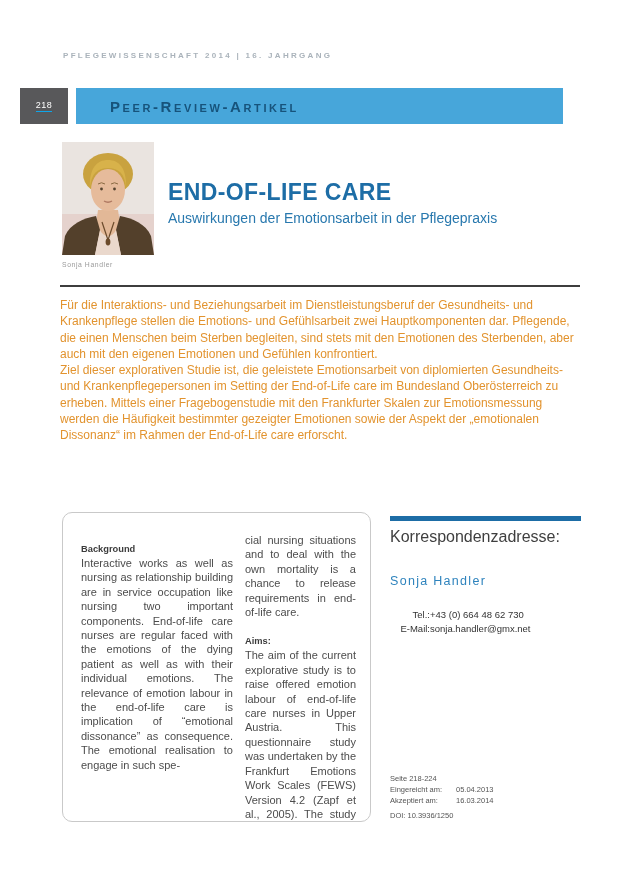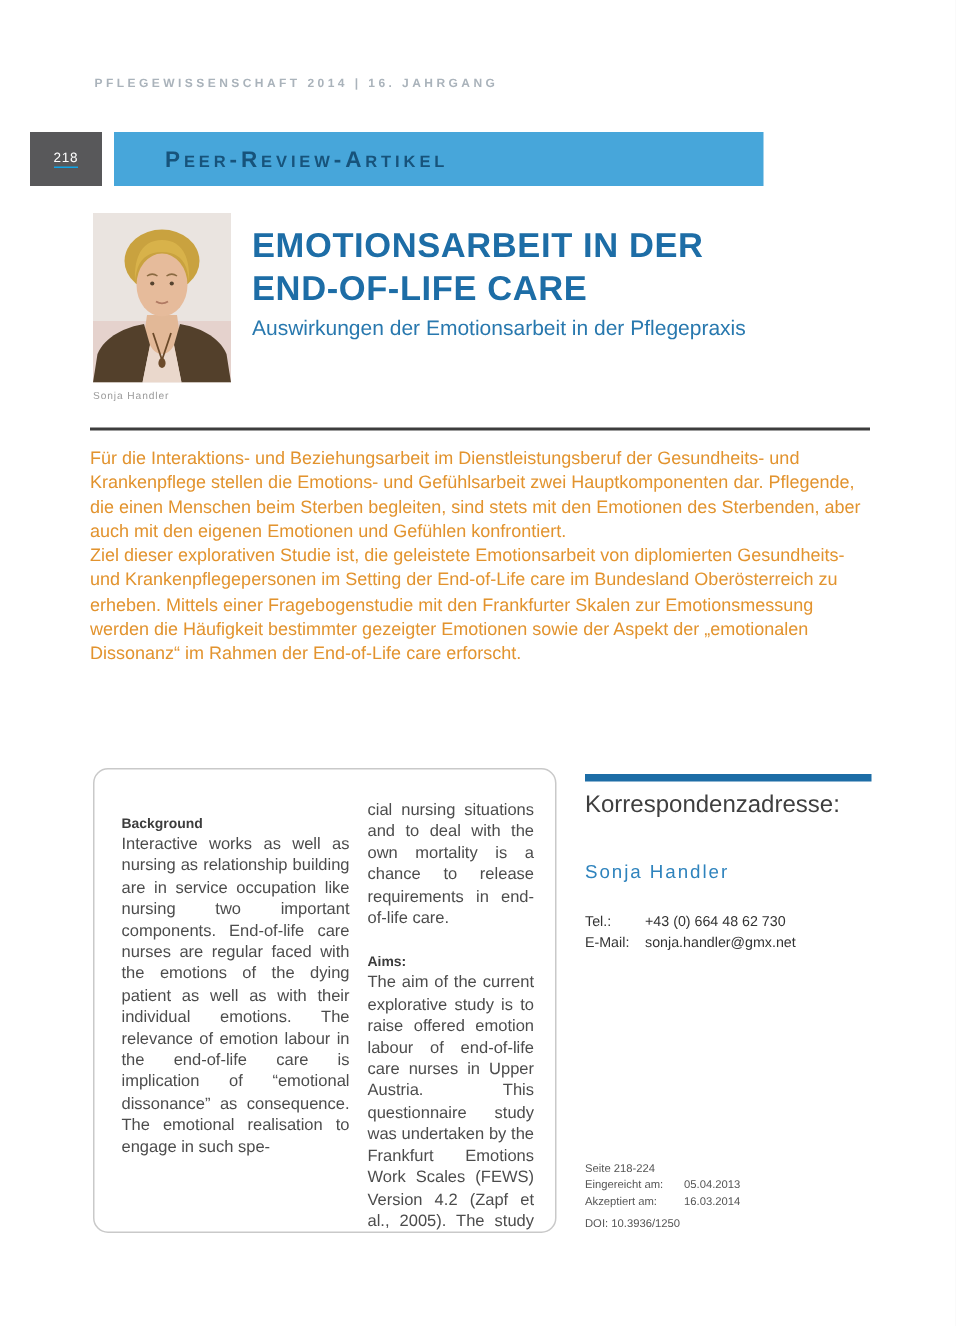--- a/index.html
+++ b/index.html
@@ -14,21 +14,21 @@
     white-space:nowrap;
   }
   .pagenum-box{
     position:absolute;left:20px;top:88px;width:48px;height:36px;
     background:#58585a;color:#fff;display:flex;align-items:center;justify-content:center;
   }
   .pagenum-box span{
     font-size:9px;letter-spacing:.5px;border-bottom:1px solid #0ea5e9;padding-bottom:1px;
   }
   .banner{
-    position:absolute;left:76px;top:88px;width:433px;height:36px;
+    position:absolute;left:76px;top:88px;width:487px;height:36px;
     background:#47a6da;display:flex;align-items:center;
     padding-left:34px;box-sizing:border-box;
   }
   .banner-text{
     font-variant:small-caps;font-weight:700;font-size:15px;
     letter-spacing:2.6px;color:#17537b;
   }
   .photo{position:absolute;left:62px;top:142px;width:92px;height:113px;}
   .photo-caption{
     position:absolute;left:62px;top:261px;
@@ -57,21 +57,21 @@
   .en-col2{flex:1;min-width:0;}
   .en-heading div{font-size:11.5px;line-height:22px;color:#2e83bd;}
   .en-label{font-size:9.3px;font-weight:700;color:#3c3c3c;margin-top:11px;}
   .en-text{font-size:11px;line-height:14.4px;color:#4c4c4c;text-align:justify;margin:2px 0 0 0;}
   .en-col2 .first{margin-top:0;}
   .en-col2 .en-label{margin-top:17px;}
   .contact{position:absolute;left:390px;top:516px;width:191px;}
   .contact-bar{width:100%;height:5px;background:#1d6da6;}
   .contact-label{margin-top:7px;font-size:16px;color:#3f3f3f;}
   .contact-name{margin-top:28px;font-size:12.5px;letter-spacing:1.3px;color:#2e83bd;}
-  .contact-row{display:flex;font-size:9.5px;color:#333;}
+  .contact-row{display:flex;font-size:9.5px;color:#333;text-align:right;}
   .contact-row.tel{margin-top:21px;}
   .contact-row.mail{margin-top:3px;}
   .contact-row .cl{width:40px;flex:none;}
   .email{color:#333;}
   .meta{position:absolute;left:390px;top:773px;font-size:7.5px;color:#555;line-height:11px;}
   .meta-row{display:flex;}
   .meta-row .ml{width:66px;flex:none;}
   .meta-doi{margin-top:4px;}
 </style>
 </head>
@@ -105,21 +105,21 @@
       <path d="M0,113 L3,94 C8,82 22,76 34,74 L38,88 L33,113 Z" fill="#53402b"></path>
       <path d="M92,113 L89,94 C84,82 70,76 58,74 L54,88 L59,113 Z" fill="#53402b"></path>
       <path d="M33,113 L38,88 C42,96 50,96 54,88 L59,113 Z" fill="#ead8cc"></path>
       <path d="M40,80 L46,98 L52,80" stroke="#6b4a2a" stroke-width="1.2" fill="none"></path>
       <ellipse cx="46" cy="100" rx="2.4" ry="3.4" fill="#6b4a2a"></ellipse>
     </svg>
   </div>
   <div class="photo-caption">Sonja Handler</div>
 
   <h1 class="title">
-    <span>EMOTIONSARBEIT IN DER</span><br>
+    <br>
     <span>END-OF-LIFE CARE</span>
   </h1>
   <div class="subtitle">Auswirkungen der Emotionsarbeit in der Pflegepraxis</div>
 
   <div class="divider"></div>
 
   <div class="abstract-de">
     <p>Für die Interaktions- und Beziehungsarbeit im Dienstleistungsberuf der Gesundheits- und Krankenpflege stellen die Emotions- und Gefühlsarbeit zwei Hauptkomponenten dar. Pflegende, die einen Menschen beim Sterben begleiten, sind stets mit den Emotionen des Sterbenden, aber auch mit den eigenen Emotionen und Gefühlen konfrontiert.</p>
     <p>Ziel dieser explorativen Studie ist, die geleistete Emotionsarbeit von diplomierten Gesundheits- und Krankenpflegepersonen im Setting der End-of-Life care im Bundesland Oberösterreich zu erheben. Mittels einer Fragebogenstudie mit den Frankfurter Skalen zur Emotionsmessung werden die Häufigkeit bestimmter gezeigter Emotionen sowie der Aspekt der „emotionalen Dissonanz“ im Rahmen der End-of-Life care erforscht.</p>
   </div>

